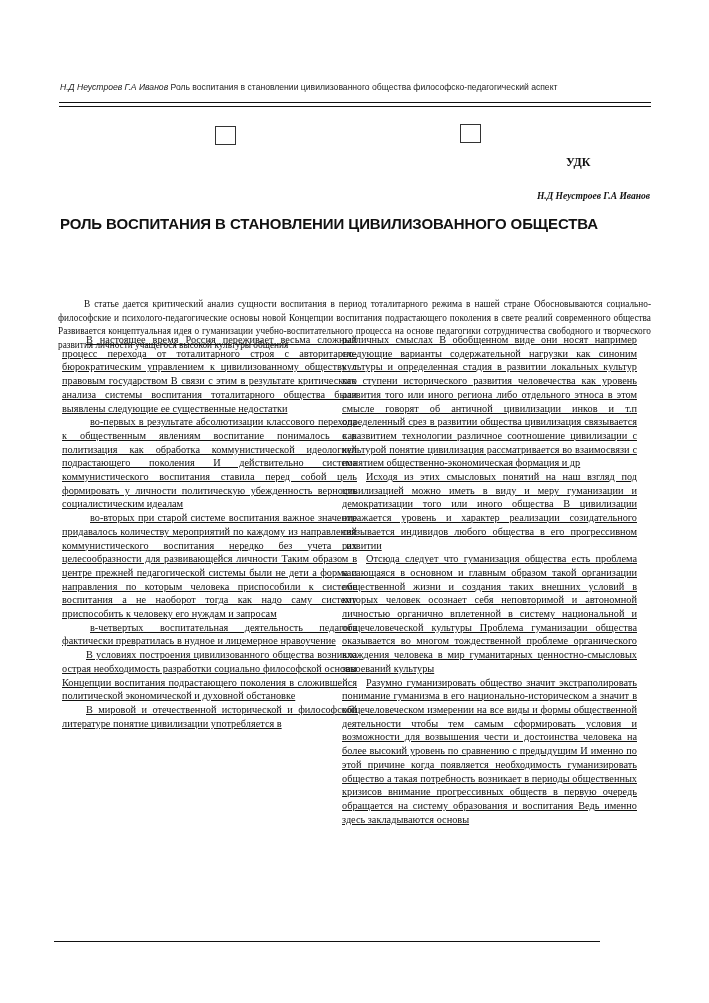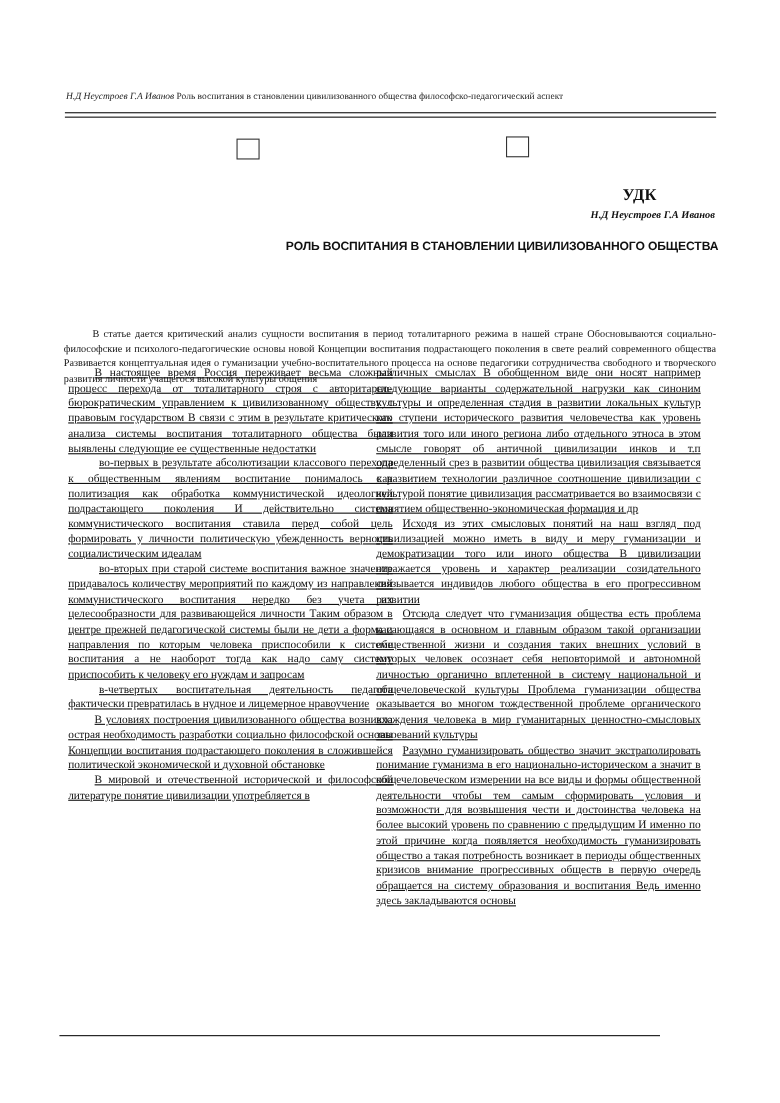--- a/index.html
+++ b/index.html
@@ -1,34 +1,34 @@
 <!DOCTYPE html>
 <html><head>
 <meta charset="utf-8">
 <style>
   html, body { margin: 0; padding: 0; background: #ffffff; }
   body { width: 709px; height: 1003px; position: relative; overflow: hidden; color: #111; }
   .running-head {
     position: absolute; left: 60px; top: 82px; width: 600px;
-    font-family: Liberation Serif, serif; font-size: 8.6px; white-space: nowrap; color: #222;
+    font-family: Liberation Sans, sans-serif; font-size: 8.6px; white-space: nowrap; color: #222;
   }
   .running-head .authors { font-style: italic; }
   .rule-double { position: absolute; left: 59px; width: 592px; height: 0; border-top: 1.3px solid #111; }
   .box { position: absolute; width: 21px; height: 19px; border: 1.6px solid #333; box-sizing: border-box; }
   .udk {
-    position: absolute; left: 566px; top: 170px;
-    font-family: "Liberation Serif", serif; font-weight: bold; font-size: 15px;
+    position: absolute; left: 566px; top: 155px;
+    font-family: "Liberation Serif", serif; font-weight: bold; font-size: 12px;
   }
   .byline {
     position: absolute; left: 509px; top: 191px; width: 141px; text-align: right;
     font-family: "Liberation Serif", serif; font-weight: bold; font-style: italic; font-size: 9.5px; white-space: nowrap;
   }
   .title {
-    position: absolute; left: 60px; top: 215px; width: 593px; text-align: right;
-    font-family: "Liberation Sans", sans-serif; font-weight: bold; font-size: 11px; line-height: 18px; letter-spacing: -0.1px;
+    position: absolute; left: 60px; top: 215px; width: 593px; text-align: left;
+    font-family: "Liberation Sans", sans-serif; font-weight: bold; font-size: 15px; line-height: 18px; letter-spacing: -0.1px;
   }
   .abstract {
     position: absolute; left: 58px; top: 266px; width: 593px;
     font-family: "Liberation Serif", serif; font-size: 9.3px; line-height: 13.6px; text-align: justify;
     text-indent: 26px;
     margin-top: 32px;
   }
   .col {
     position: absolute; top: 333px; width: 295px;
     font-family: "Liberation Serif", serif; font-size: 10.3px; line-height: 13.7px; color: #111;

